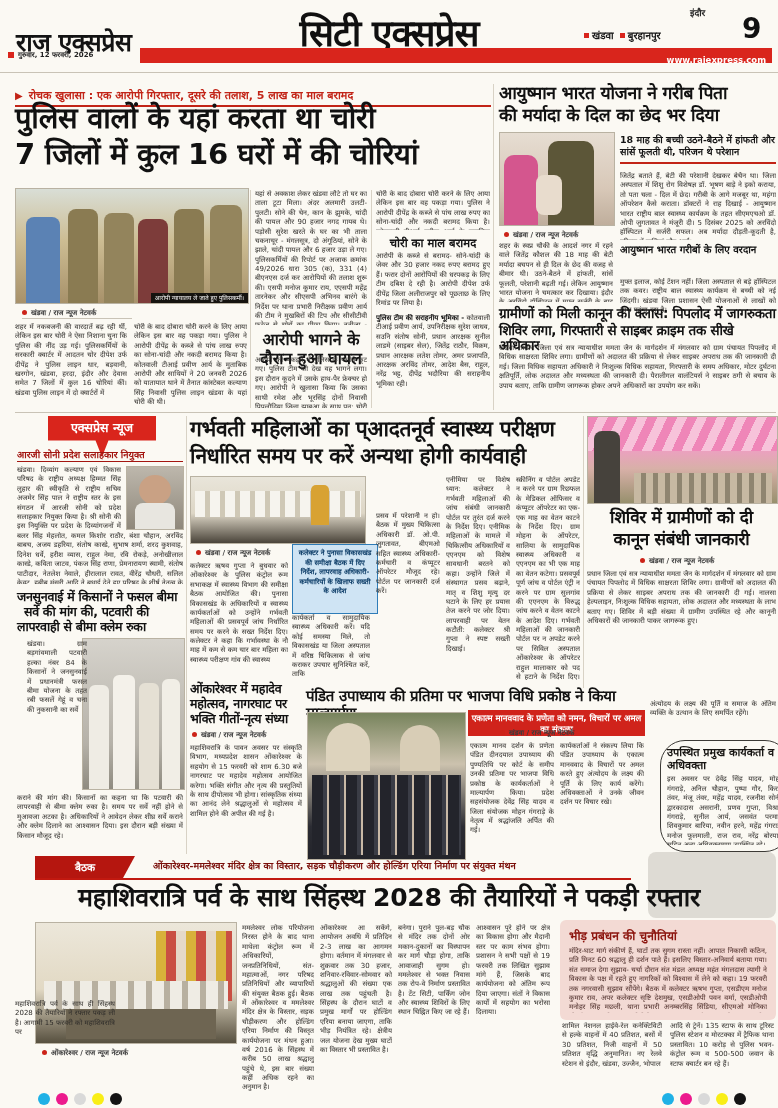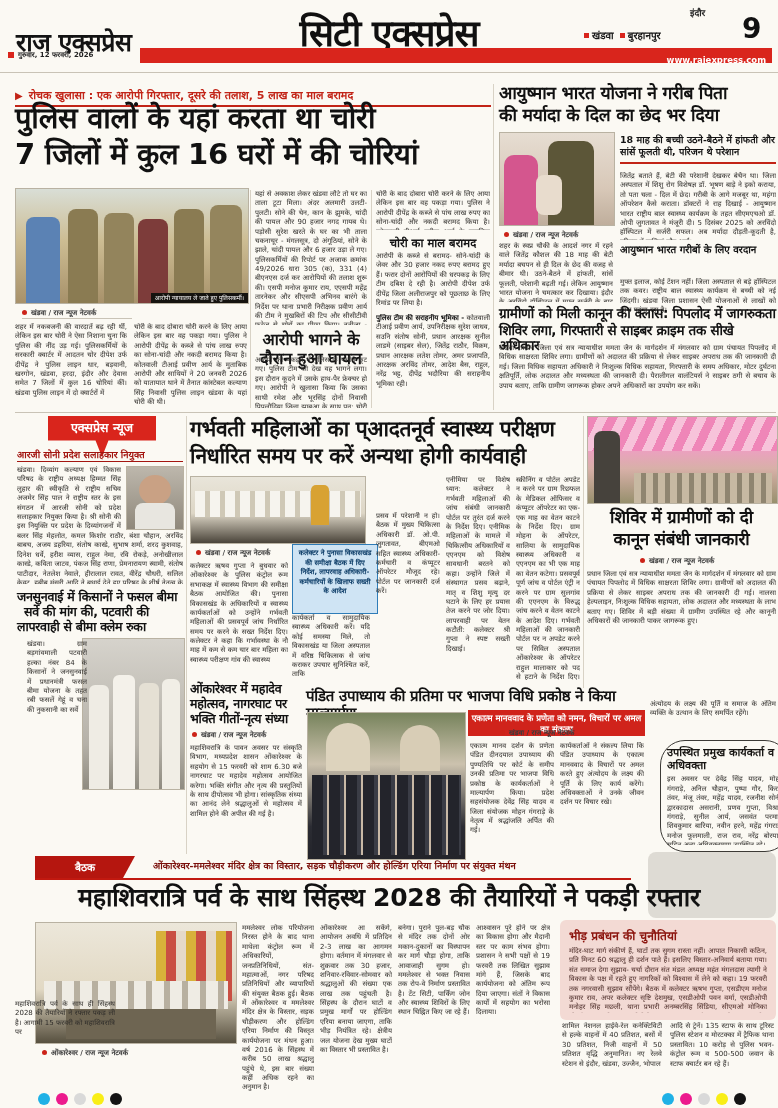--- a/index.html
+++ b/index.html
@@ -146,20 +146,21 @@
   <div class="abs hl" style="left:17px;top:590px;width:168px;font-size:12.5px;">जनसुनवाई में किसानों ने फसल बीमा</div>
   <div class="abs hl" style="left:17px;top:605px;width:168px;font-size:12.5px;margin-left:7px;">सर्वे की मांग की, पटवारी की</div>
   <div class="abs hl" style="left:17px;top:620px;width:168px;font-size:12.5px;">लापरवाही से बीमा क्लेम रुका</div>
   <div class="photo ph-farmers" style="left:82px;top:638px;width:101px;height:150px;">
     <div class="shape" style="left:6px;top:46px;width:20px;height:104px;background:#efece4;border-radius:6px 6px 0 0;"></div>
     <div class="shape" style="left:30px;top:36px;width:22px;height:114px;background:#f4f1ea;border-radius:6px 6px 0 0;"></div>
     <div class="shape" style="left:56px;top:44px;width:20px;height:106px;background:#e5e0d4;border-radius:6px 6px 0 0;"></div>
     <div class="shape" style="left:79px;top:40px;width:18px;height:110px;background:#f1eee6;border-radius:6px 6px 0 0;"></div>
   </div>
   <div class="abs body-txt" style="left:17px;top:640px;width:60px;height:148px;margin-left:10px;">खंडवा। ग्राम बड़गांवमाली पटवारी हल्का नंबर 84 के किसानों ने जनसुनवाई में प्रधानमंत्री फसल बीमा योजना के तहत रबी फसलें गेहूं व चना की नुकसानी का सर्वे</div>
+  <div class="abs body-txt" style="left:17px;top:794px;width:166px;height:58px;">कराने की मांग की। किसानों का कहना था कि पटवारी की लापरवाही से बीमा क्लेम रुका है। समय पर सर्वे नहीं होने से मुआवजा अटका है। अधिकारियों ने आवेदन लेकर शीघ्र सर्वे कराने और क्लेम दिलाने का आश्वासन दिया। इस दौरान बड़ी संख्या में किसान मौजूद रहे।</div>
 
   <div class="vr" style="left:186px;top:416px;height:438px;"></div>
 
   <div class="abs hl" style="left:190px;top:418px;width:392px;font-size:21px;">गर्भवती महिलाओं का प्आदतनूर्व स्वास्थ्य परीक्षण</div>
   <div class="abs hl" style="left:190px;top:445px;width:392px;font-size:21px;">निर्धारित समय पर करें अन्यथा होगी कार्यवाही</div>
 
   <div class="photo ph-meeting" style="left:190px;top:476px;width:174px;height:66px;">
     <div class="shape" style="left:4px;top:14px;width:166px;height:26px;background:repeating-linear-gradient(90deg,#f6f4ee 0 10px,#cfc8b6 10px 15px);"></div>
     <div class="shape" style="left:120px;top:8px;width:18px;height:40px;background:#d8a233;border-radius:5px 5px 0 0;"></div>
   </div>

